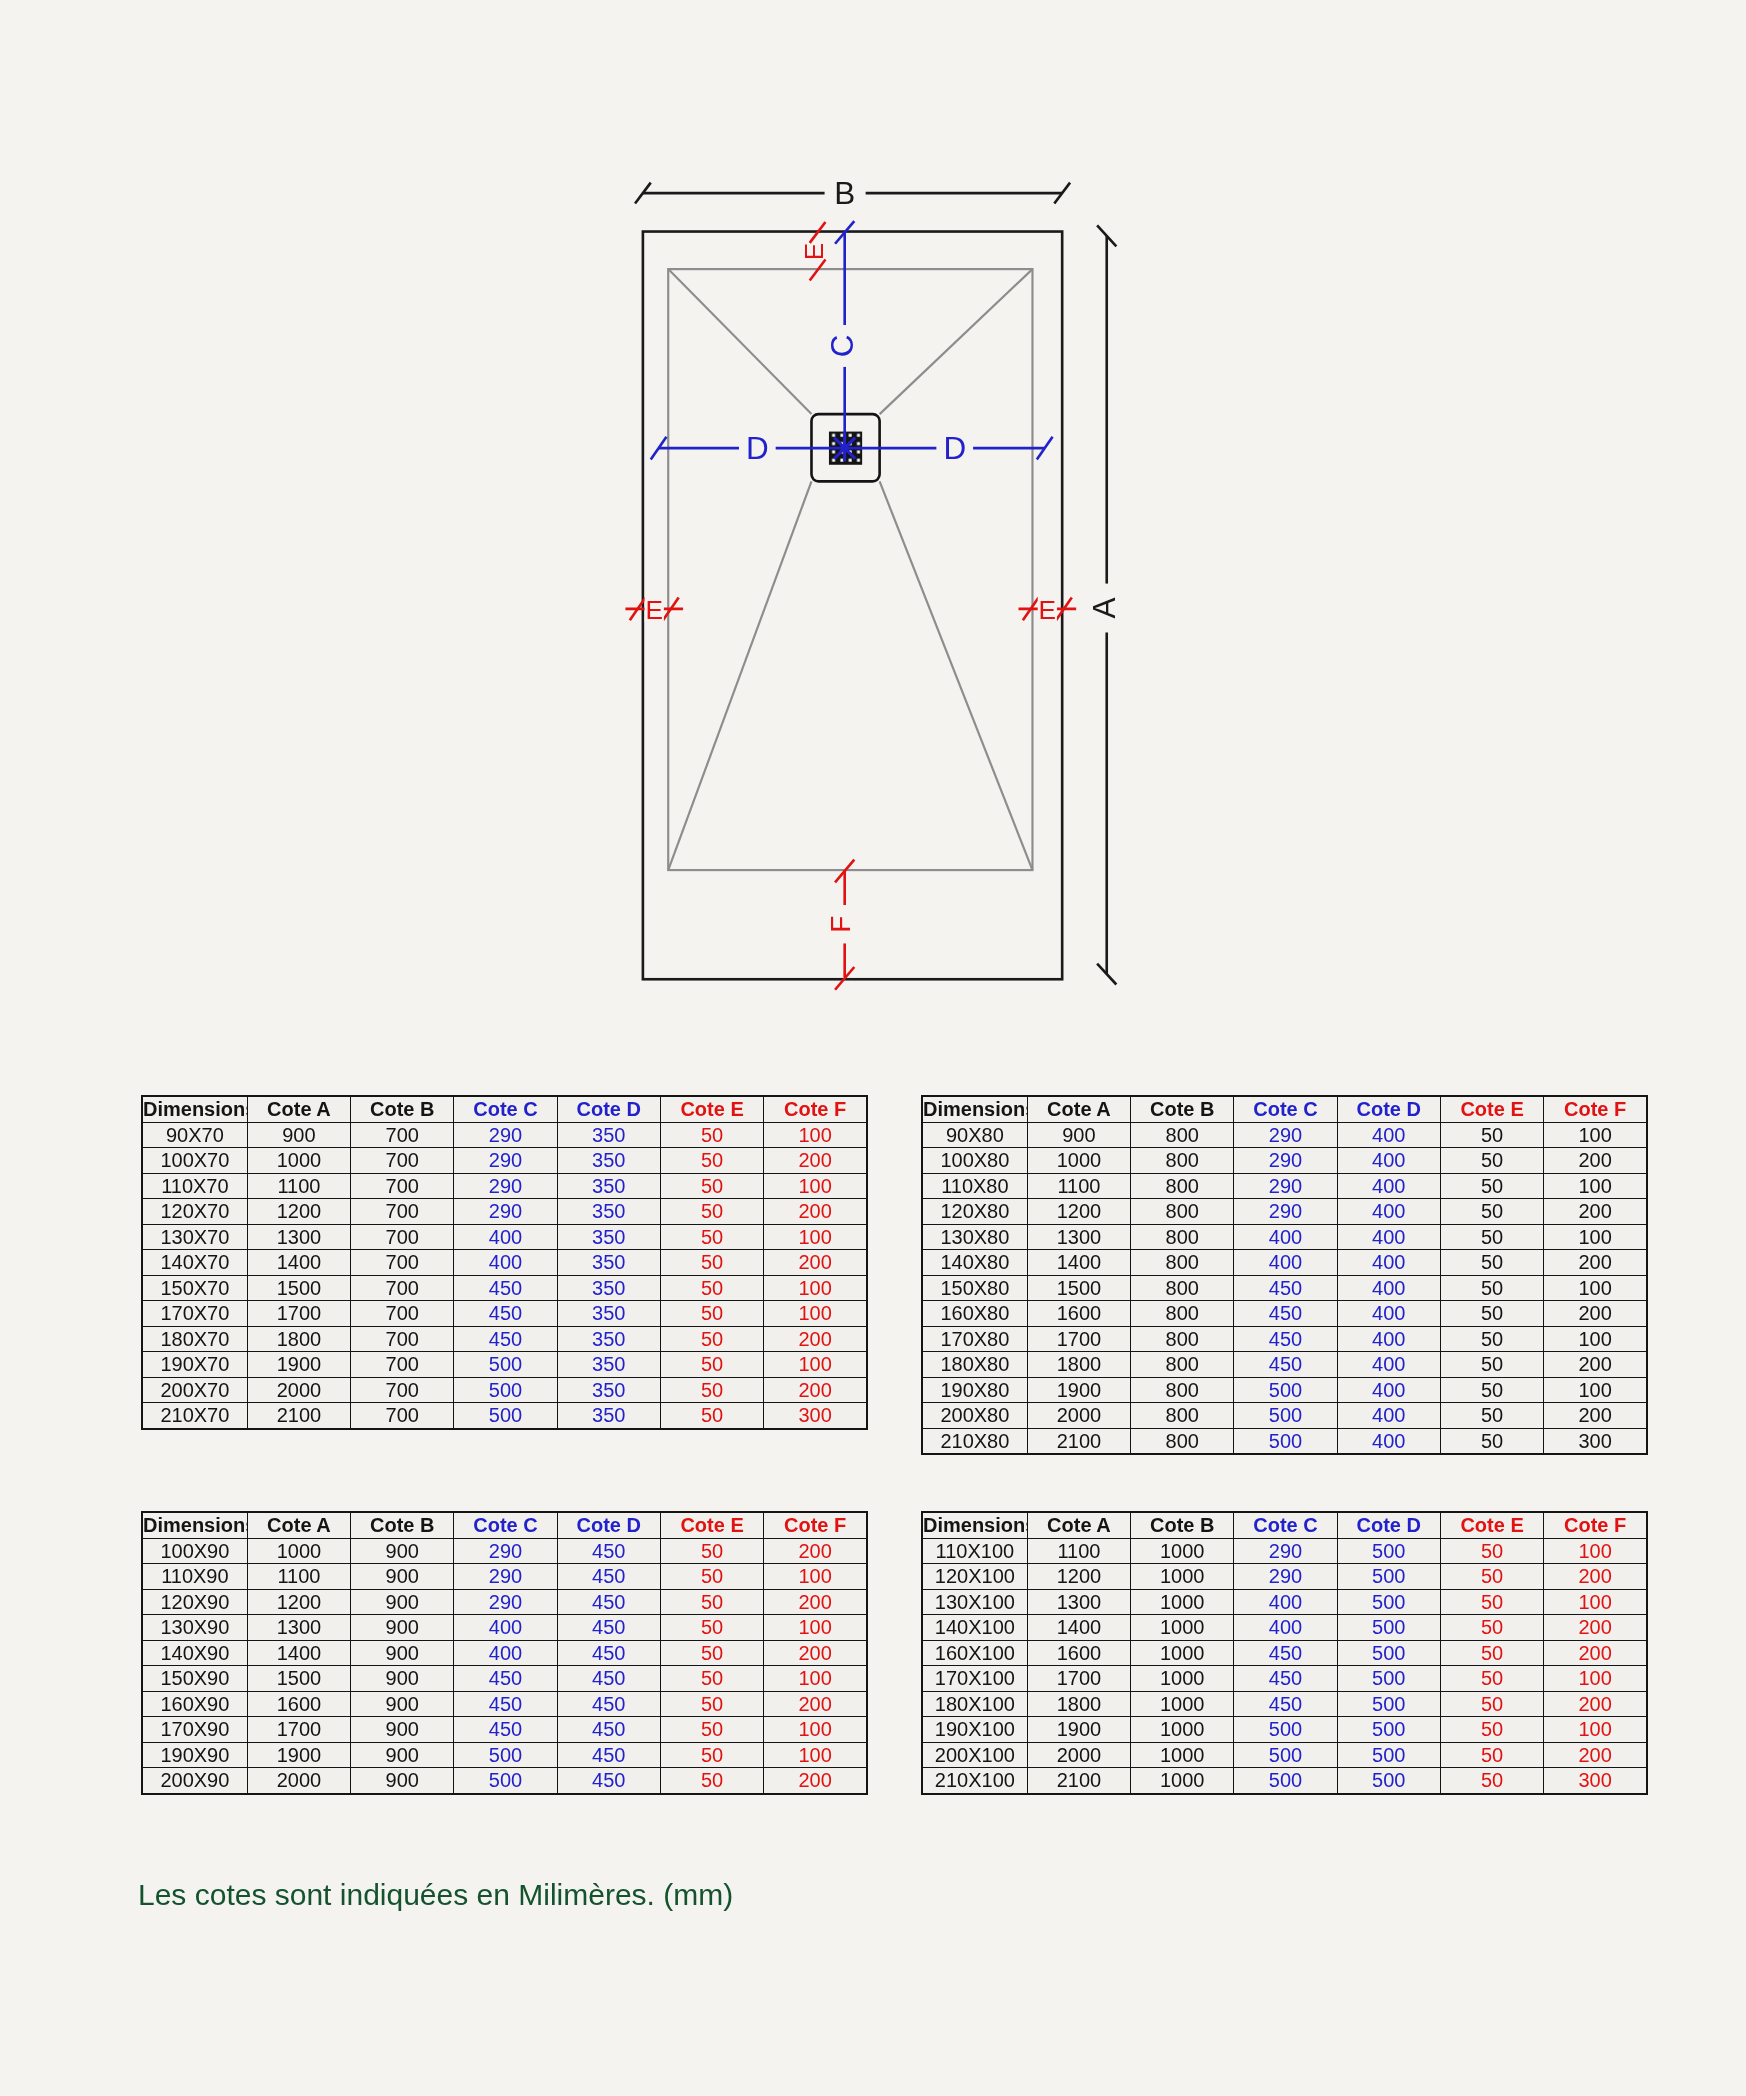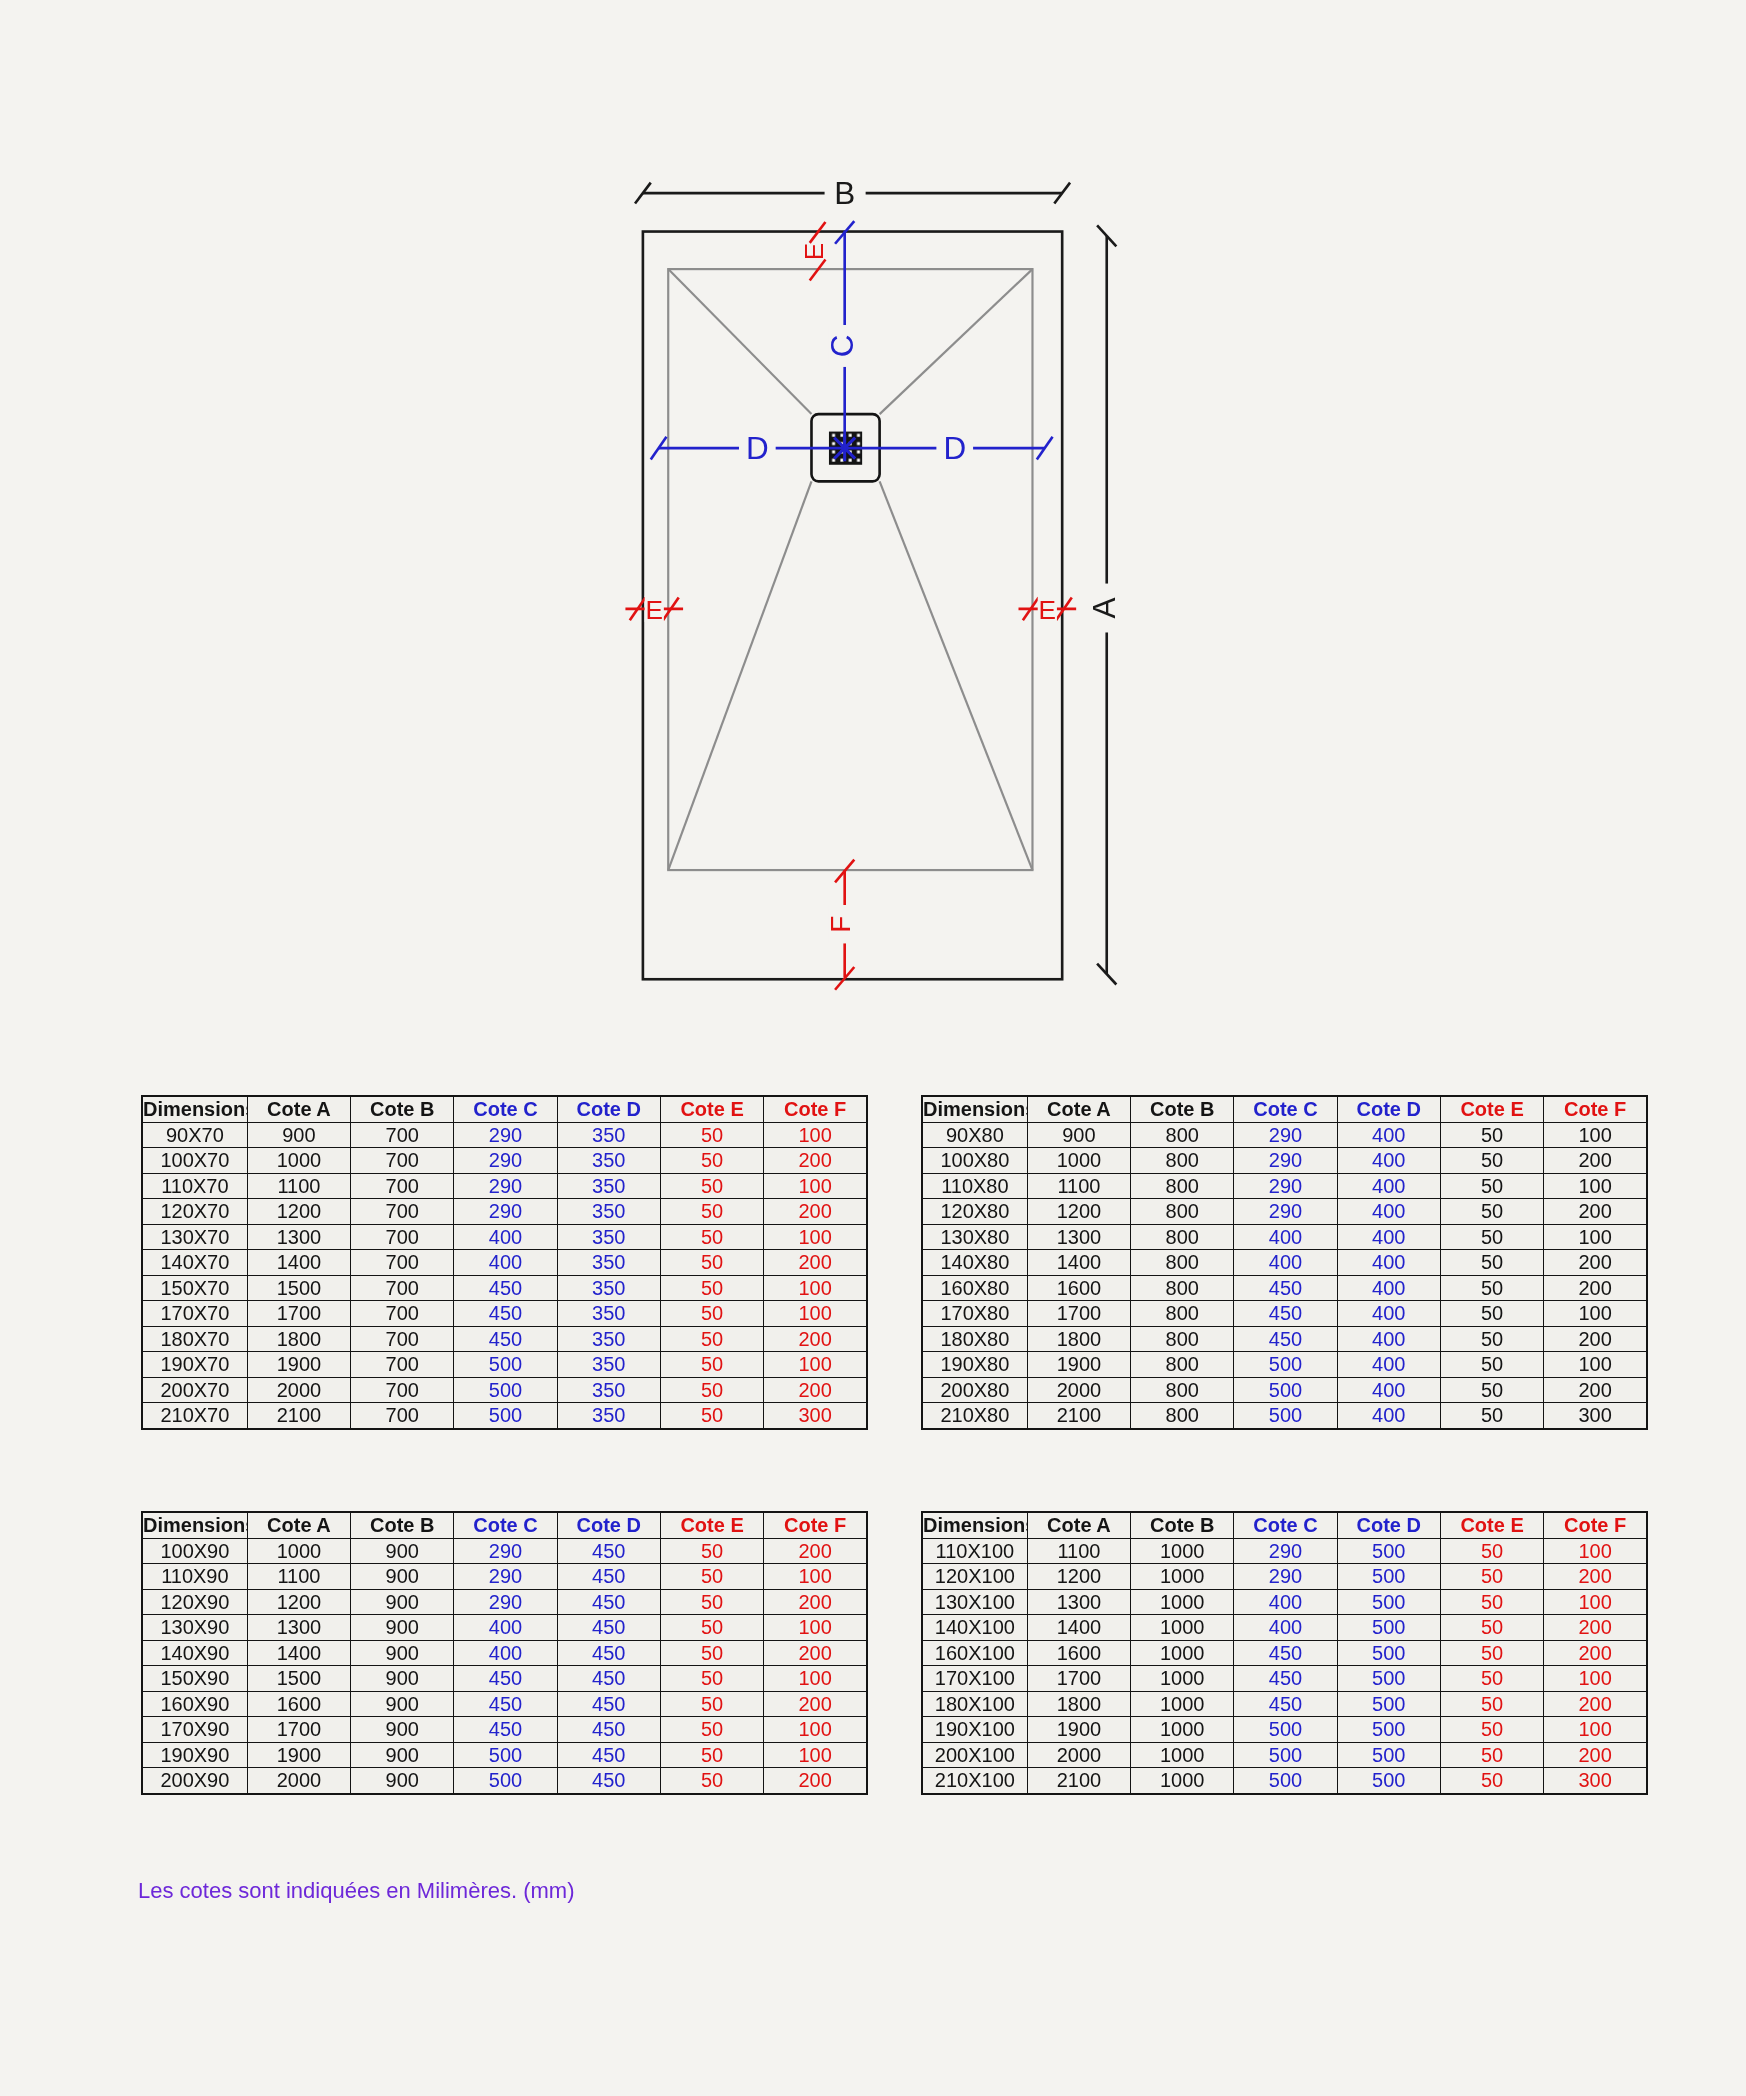--- a/index.html
+++ b/index.html
@@ -41,22 +41,22 @@
   .c-blue{color:#2222cc;}
   .c-red{color:#e11212;}
   .pos-t1{left:141px;top:1095px;}
   .pos-t2{left:921px;top:1095px;}
   .pos-t3{left:141px;top:1511px;}
   .pos-t4{left:921px;top:1511px;}
   
   .footer-note{
     position:absolute;
     left:138px;top:1878px;
-    font-size:22px;
-    color:#6d28d9;
+    font-size:30px;
+    color:#14532d;
   }
   
   .diagram{
     position:absolute;left:0;top:0;
   }
 </style>
 </head>
 <body>
 
 <div class="page">
@@ -355,20 +355,29 @@
         <tr>
           <td class="dim-cell c-black">140X80</td>
           <td class="c-black">1400</td>
           <td class="c-black">800</td>
           <td class="c-blue">400</td>
           <td class="c-blue">400</td>
           <td class="c-black">50</td>
           <td class="c-black">200</td>
         </tr>
         <tr>
+          <td class="dim-cell c-black">150X80</td>
+          <td class="c-black">1500</td>
+          <td class="c-black">800</td>
+          <td class="c-blue">450</td>
+          <td class="c-blue">400</td>
+          <td class="c-black">50</td>
+          <td class="c-black">100</td>
+        </tr>
+        <tr>
           <td class="dim-cell c-black">160X80</td>
           <td class="c-black">1600</td>
           <td class="c-black">800</td>
           <td class="c-blue">450</td>
           <td class="c-blue">400</td>
           <td class="c-black">50</td>
           <td class="c-black">200</td>
         </tr>
         <tr>
           <td class="dim-cell c-black">170X80</td>

